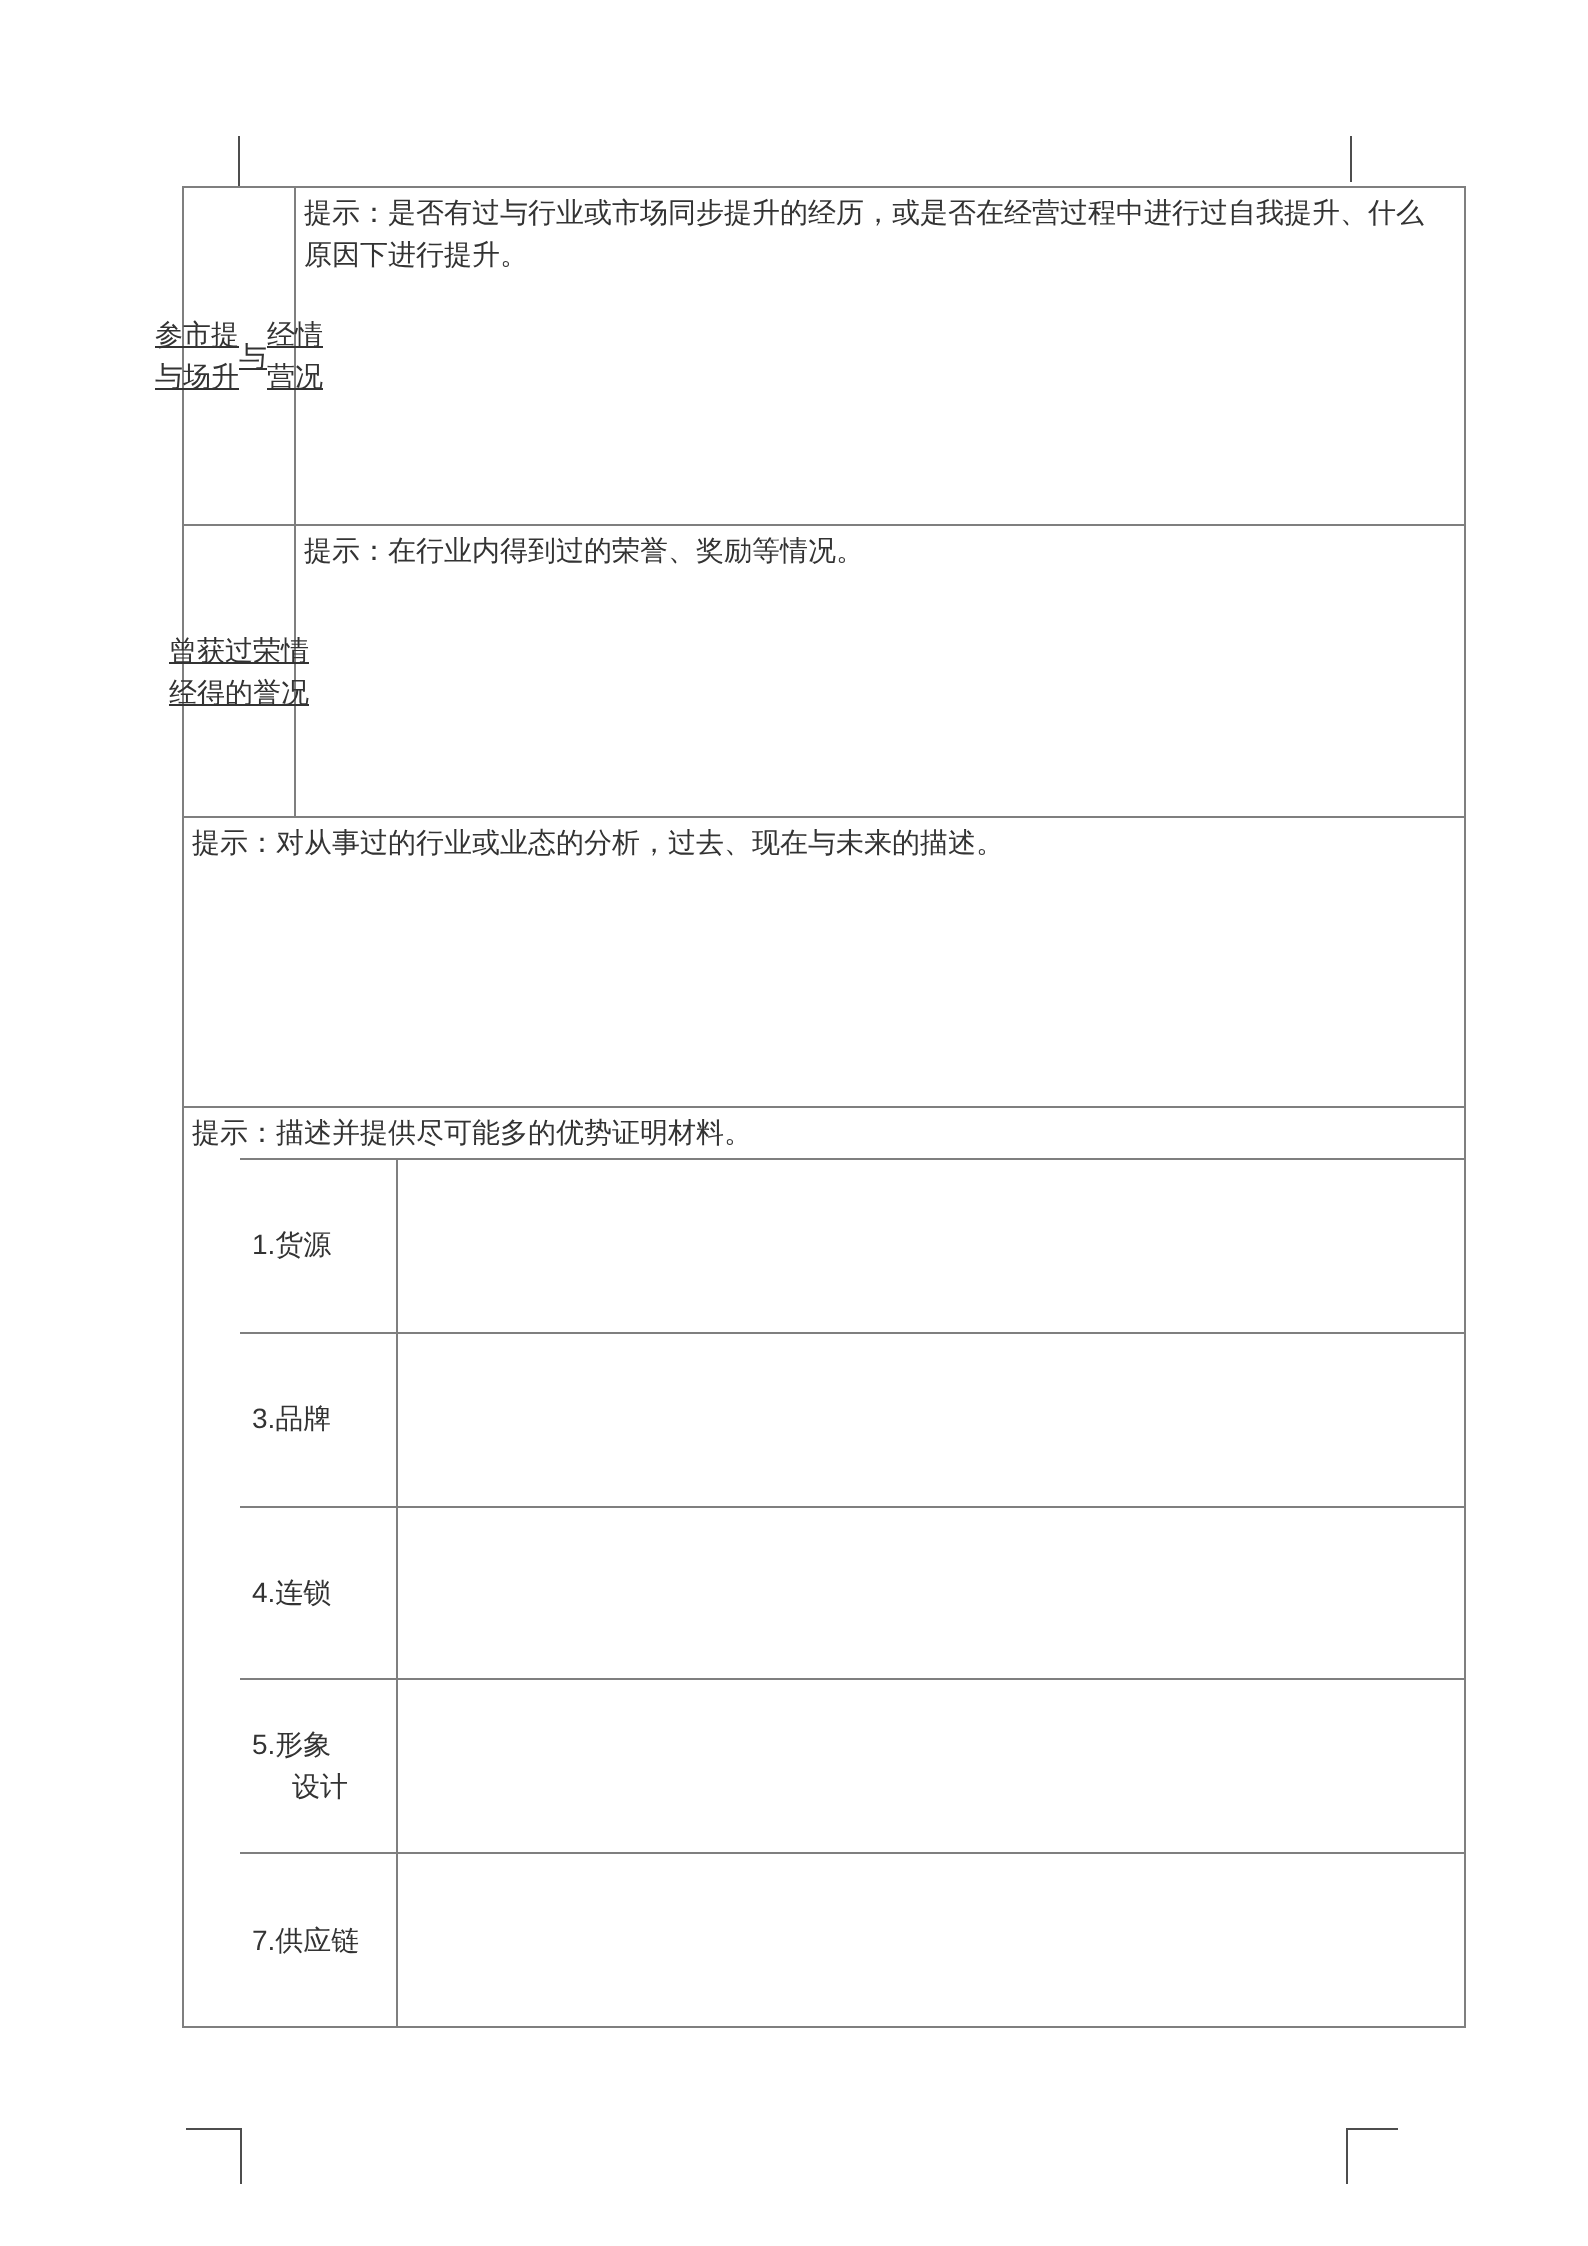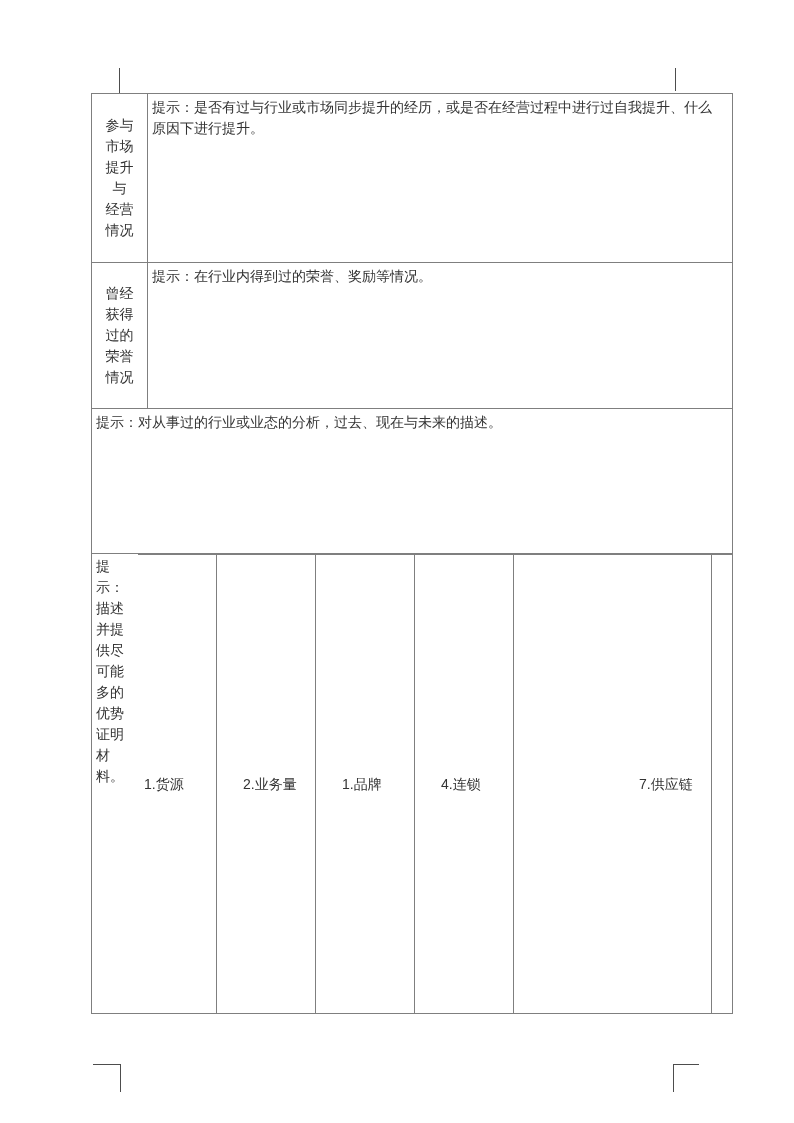--- a/index.html
+++ b/index.html
@@ -40,46 +40,48 @@
   .r1 { height: 168px; }
   .r2 { height: 146px; }
   .r3 { height: 145px; }
   .r4 { height: 460px; }
 
   .vlabel {
     width: 56px;
     flex: 0 0 56px;
     border-right: 1px solid #7f7f7f;
     display: flex;
-    flex-direction: column;
+    flex-direction: row;
     justify-content: center;
     align-items: center;
     line-height: 21px;
     text-align: center;
+    text-decoration: underline;
   }
   .hint-cell {
     flex: 1;
     padding: 3px 14px 0 4px;
     line-height: 21px;
     font-family: Liberation Serif, serif;
   }
 
   
-  .adv-right { flex: 1; display: flex; flex-direction: row; }
+  .adv-right { flex: 1; display: flex; flex-direction: column; }
   .adv-hint {
     height: 25px;
     flex: 0 0 25px;
     padding: 2px 14px 0 4px;
     line-height: 21px;
   }
   .adv-item {
     flex: 1 1 0;
     border-top: 1px solid #7f7f7f;
     display: flex;
     flex-direction: row;
+    margin-left: 28px;
   }
   .adv-item-label {
     width: 79px;
     flex: 0 0 79px;
     border-right: 1px solid #7f7f7f;
     display: flex;
     flex-direction: column;
     justify-content: center;
     padding-left: 6px;
     line-height: 21px;
@@ -138,42 +140,40 @@
           <span>提示：描述并提供尽可能多的优势证明材料。</span>
         </div>
 
         <div class="adv-item">
           <div class="adv-item-label">
             <div>1.货源</div>
           </div>
           <div class="adv-item-content"></div>
         </div>
 
-        <div class="adv-item">
-          <div class="adv-item-label">
-            <div>2.业务量</div>
-          </div>
-          <div class="adv-item-content"></div>
-        </div>
 
         <div class="adv-item">
           <div class="adv-item-label">
-            <div>1.品牌</div>
+            <div>3.品牌</div>
           </div>
           <div class="adv-item-content"></div>
         </div>
 
         <div class="adv-item">
           <div class="adv-item-label">
             <div>4.连锁</div>
           </div>
           <div class="adv-item-content"></div>
         </div>
 
         <div class="adv-item">
+          <div class="adv-item-label">
+            <div>5.形象</div>
+            <div class="line2">设计</div>
+          </div>
           <div class="adv-item-content"></div>
         </div>
 
 
         <div class="adv-item">
           <div class="adv-item-label">
             <div>7.供应链</div>
           </div>
           <div class="adv-item-content"></div>
         </div>

